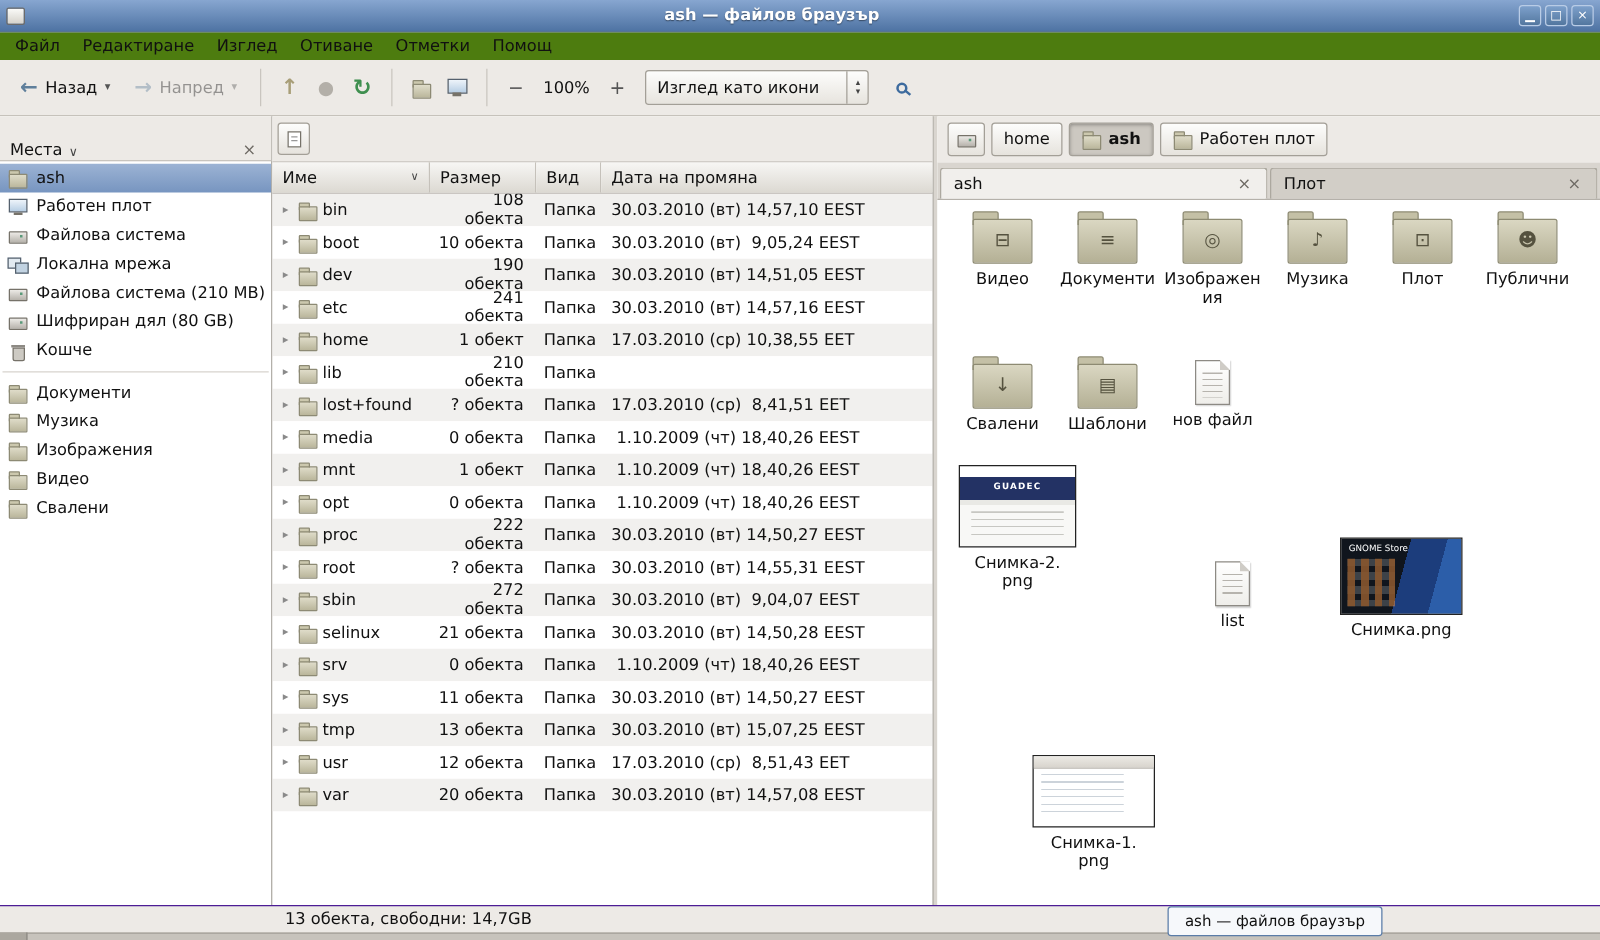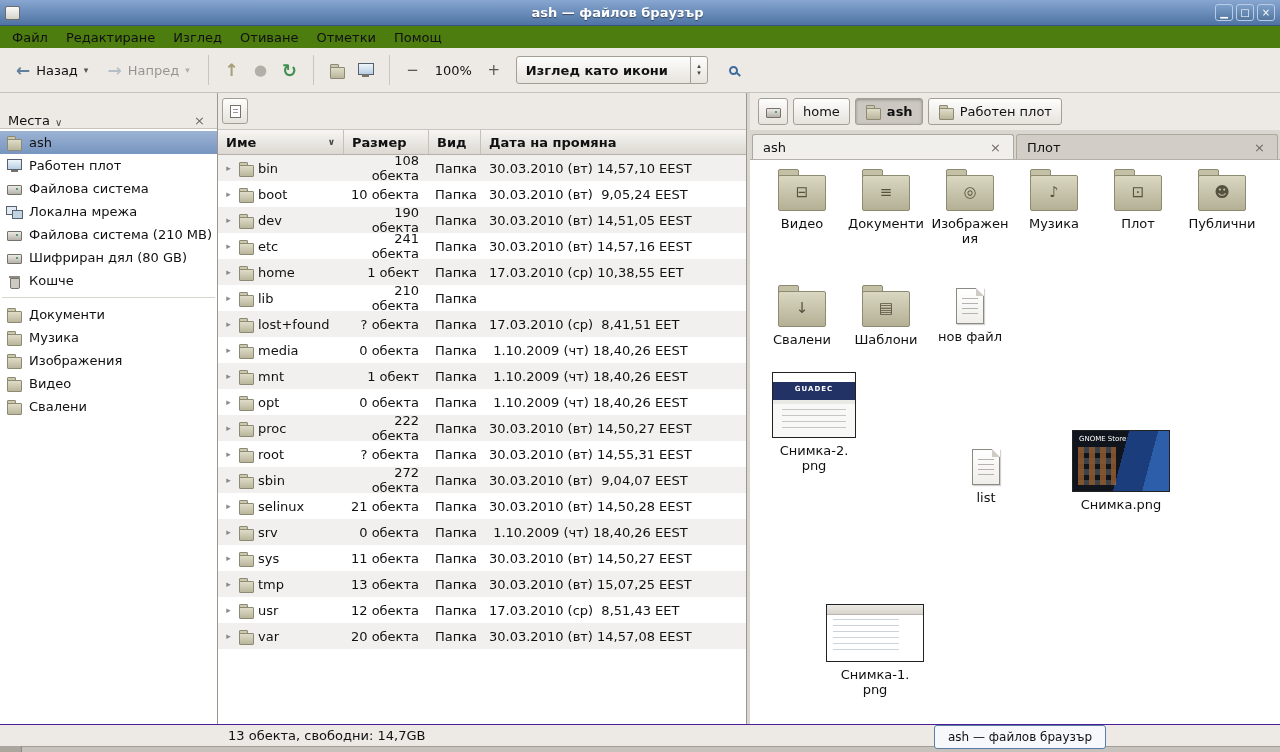--- a/index.html
+++ b/index.html
@@ -28,21 +28,21 @@
   .tbtn .nav-arrow{font-size:17px;line-height:16px;color:#5f7f9b;font-weight:bold;}
   .tbtn.disabled{opacity:.4;}
   .tbtn .caret{font-size:9px;color:#555;}
   .tsep{width:1px;height:30px;background:#c9c5bf;margin:0 7px;}
   .zoom-label{padding:0 6px;}
   .glyph-btn{width:26px;height:26px;display:flex;align-items:center;justify-content:center;border-radius:3px;font-size:15px;color:#555;}
   .reload-glyph{color:#3f8f4f;font-size:18px;font-weight:bold;}
   .stop-glyph{color:#b3afa8;font-size:15px;}
   .up-glyph{color:#a89e78;font-size:17px;font-weight:bold;}
   .combo{display:flex;align-items:center;height:28px;margin-left:6px;border:1px solid #a39f97;border-radius:3px;
-         background:linear-gradient(#fdfdfc,#e7e4de);font-weight:bold;}
+         background:linear-gradient(#fdfdfc,#e7e4de);}
   .combo .combo-label{padding:0 22px 0 9px;}
   .combo .arrows{border-left:1px solid #a39f97;height:100%;width:17px;display:flex;flex-direction:column;
                  align-items:center;justify-content:center;font-size:7px;line-height:7px;color:#444;}
   .mag{width:9px;height:9px;border:2px solid #3d6b9e;border-radius:50%;position:relative;}
   .mag::after{content:"";position:absolute;width:6px;height:2px;background:#3d6b9e;right:-5px;bottom:-2px;transform:rotate(40deg);}
 
   
   .fi{width:16px;height:15px;position:relative;display:none;flex:0 0 16px;}
   .fi::before{content:"";position:absolute;left:1px;top:1px;width:7px;height:4px;background:#ccc8ae;border:1px solid #8d8a74;border-radius:1px 1px 0 0;}
   .fi::after{content:"";position:absolute;left:1px;top:4px;width:13px;height:10px;background:linear-gradient(#dfdcc9,#bab69b);border:1px solid #8d8a74;border-radius:1px;}
@@ -82,21 +82,21 @@
   .sb-item[data-icon="trash"] .ti{display:inline-block;}
   .sb-sep{height:1px;background:#d8d4ce;margin:5px 2px;}
 
   
   .tree-pane{width:529px;background:#fff;border-right:1px solid #9b978f;display:flex;flex-direction:column;}
   .pane-top{height:37px;background:#EDEAE6;border-bottom:1px solid #c8c4be;display:flex;align-items:center;padding:0 4px;}
   .mini-btn{width:26px;height:26px;border:1px solid #a39f97;border-radius:3px;background:linear-gradient(#fdfdfc,#e6e3dd);
             display:flex;align-items:center;justify-content:center;}
   .note-ic{width:11px;height:13px;background:#fff;border:1px solid #767269;position:relative;}
   .note-ic::after{content:"";position:absolute;left:2px;top:3px;width:5px;height:1px;background:#999;box-shadow:0 3px 0 #999;}
-  .tree-header{display:flex;height:25px;border-bottom:1px solid #b5b1aa;font-weight:bold;}
+  .tree-header{display:flex;height:25px;border-bottom:1px solid #b5b1aa;}
   .hc{display:flex;align-items:center;padding:0 8px;background:linear-gradient(#f7f6f4,#dcd9d2);border-right:1px solid #c5c1ba;cursor:default;}
   .hc-name{width:126px;}
   .hc-size{width:85px;}
   .hc-type{width:52px;}
   .hc-date{flex:1;border-right:none;}
   .hc .sort-glyph{margin-left:auto;font-size:9px;color:#444;}
   .tbody{flex:1;overflow:hidden;}
   .trow{display:flex;height:26px;align-items:center;background:#fff;}
   .trow:nth-child(odd){background:#f1f0ee;}
   .c-name{width:126px;display:flex;align-items:center;gap:4px;padding-left:5px;}
@@ -148,21 +148,21 @@
   .big-file{display:none;position:relative;width:28px;height:36px;margin-top:6px;background:linear-gradient(#ffffff,#efeeea);
             border:1px solid #8d8a84;box-shadow:1px 1px 1px rgba(0,0,0,.18);}
   .big-file::before{content:"";position:absolute;top:-1px;right:-1px;border-style:solid;border-width:0 8px 8px 0;
                     border-color:#fff #fff #cfccc6 #cfccc6;}
   .big-file::after{content:"";position:absolute;left:5px;right:5px;top:9px;height:20px;
                    background:repeating-linear-gradient(to bottom,#b6b3ad 0 1px,transparent 1px 5px);}
   .icon-item[data-type="file"] .big-file{display:block;}
 
   .thumb{display:none;position:relative;border:1px solid #222;background:#fff;}
   .icon-item[data-type="thumb"] .thumb{display:block;}
-  .icon-item[data-variant="web"] .thumb{width:84px;height:66px;
+  .icon-item[data-variant="web"] .thumb{width:94px;height:66px;
       background:linear-gradient(#ffffff 0 9px,#233264 9px 27px,#e9e9e5 27px 31px,#f8f8f6 31px 100%);}
   .icon-item[data-variant="web"] .thumb::after{content:"";position:absolute;left:9px;right:9px;top:36px;bottom:6px;
       background:repeating-linear-gradient(to bottom,#c7c7c2 0 1px,transparent 1px 6px);}
   .icon-item[data-variant="dark"] .thumb{width:98px;height:62px;
       background:linear-gradient(105deg,#10151d 0 50%,#1c3d7c 50% 76%,#2c5ea9 76% 100%);}
   .icon-item[data-variant="dark"] .thumb::after{content:"";position:absolute;left:5px;top:16px;width:38px;height:38px;opacity:.55;
       background:repeating-linear-gradient(to right,rgba(235,140,60,.9) 0 6px,transparent 6px 11px),
                  repeating-linear-gradient(to bottom,rgba(255,255,255,.35) 0 6px,transparent 6px 11px);}
   .icon-item[data-variant="window"] .thumb{width:98px;height:58px;background:#fff;}
   .icon-item[data-variant="window"] .thumb::before{content:"";position:absolute;left:0;right:0;top:0;height:9px;

